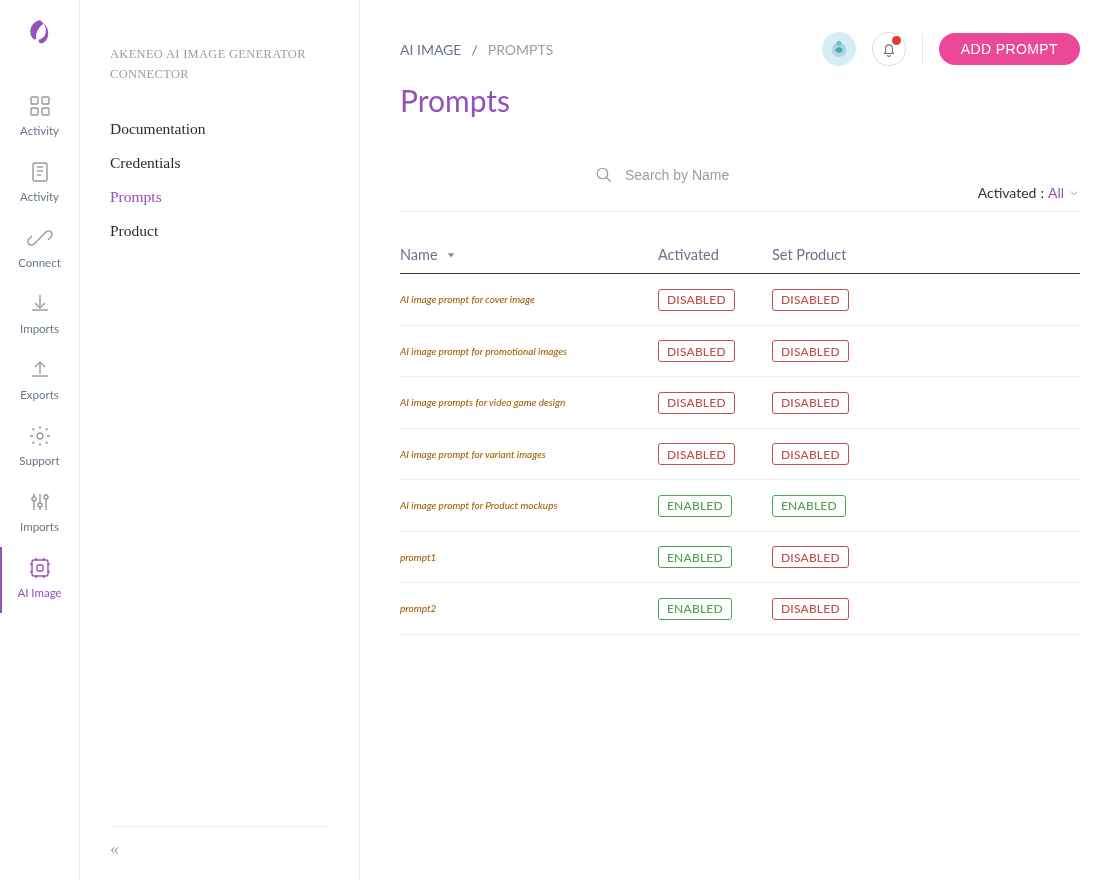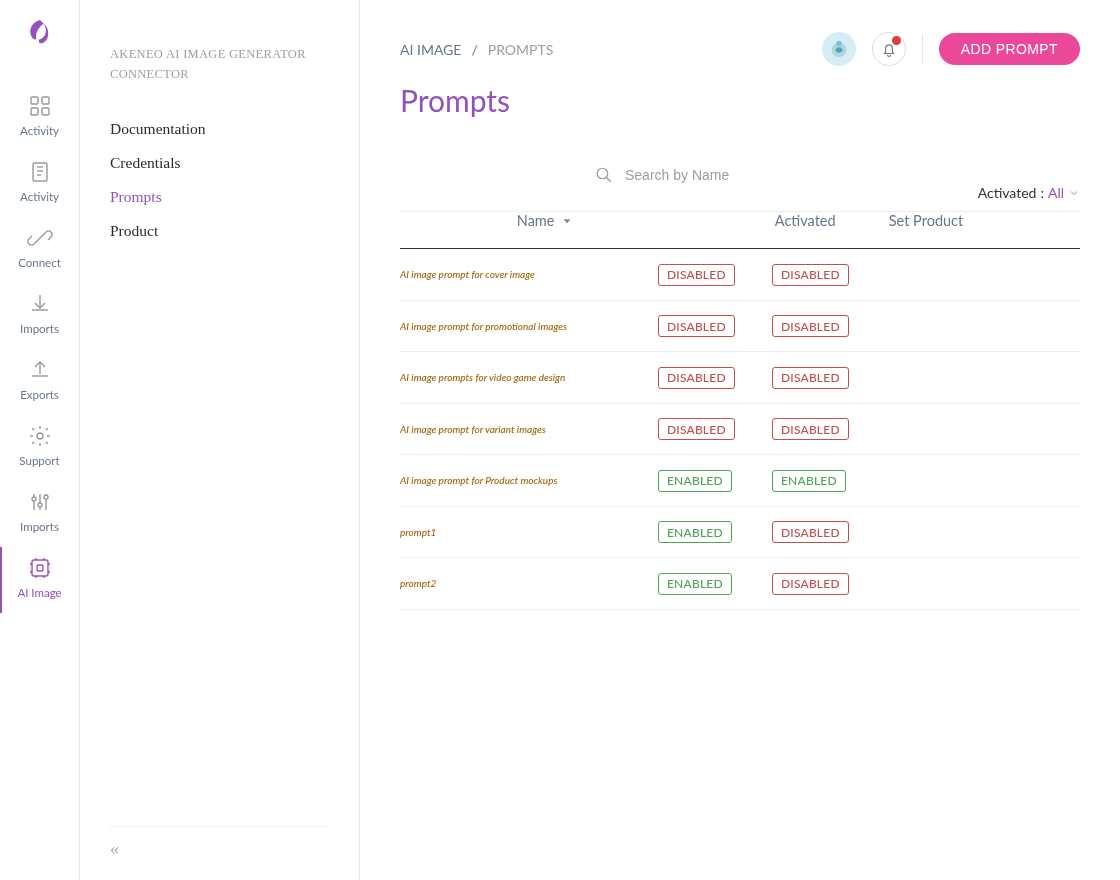--- a/index.html
+++ b/index.html
@@ -87,21 +87,21 @@
 }
 .page-title { color:#9452BA; font-size:30px; font-weight:400; margin-top:16px; }
 
 .toolbar { display:flex; align-items:center; margin-top:48px; border-bottom:1px solid #eee; padding-bottom:10px;flex-direction:column;}
 .search-wrap { display:flex; align-items:center; gap:12px;}
 .search-input { border:none; font-size:14px; outline:none; color:#555; width:260px; }
 .search-input::placeholder { color:#9E9E9E; }
 .filter-right { margin-left:auto; font-size:14px; color:#333; cursor:pointer; display:flex; align-items:center; gap:4px;}
 .filter-right .fval { color:#9452BA; }
 
-.table-head { display:flex; border-bottom:1px solid #333; padding-bottom:19px;justify-content:center; }
+.table-head { display:flex; margin-top:34px; border-bottom:1px solid #333; padding-bottom:10px; }
 .col-name { width:258px; font-size:14.5px; color:#67768A; cursor:pointer; display:flex; align-items:center; gap:8px;}
 .col-act { width:114px; font-size:14.5px; color:#67768A; }
 .col-def { font-size:14.5px; color:#67768A; }
 
 .row { display:flex; align-items:center; padding:14px 0; border-bottom:1px solid #eee; }
 .row .c-name { width:258px; font-size:10px; color:#a16207; font-style:italic; font-weight:500; cursor:pointer; }
 .row .c-act { width:114px; }
 .row .c-def { }
 .badge {
   display:inline-block; padding:2.5px 8px; border-radius:3px;

